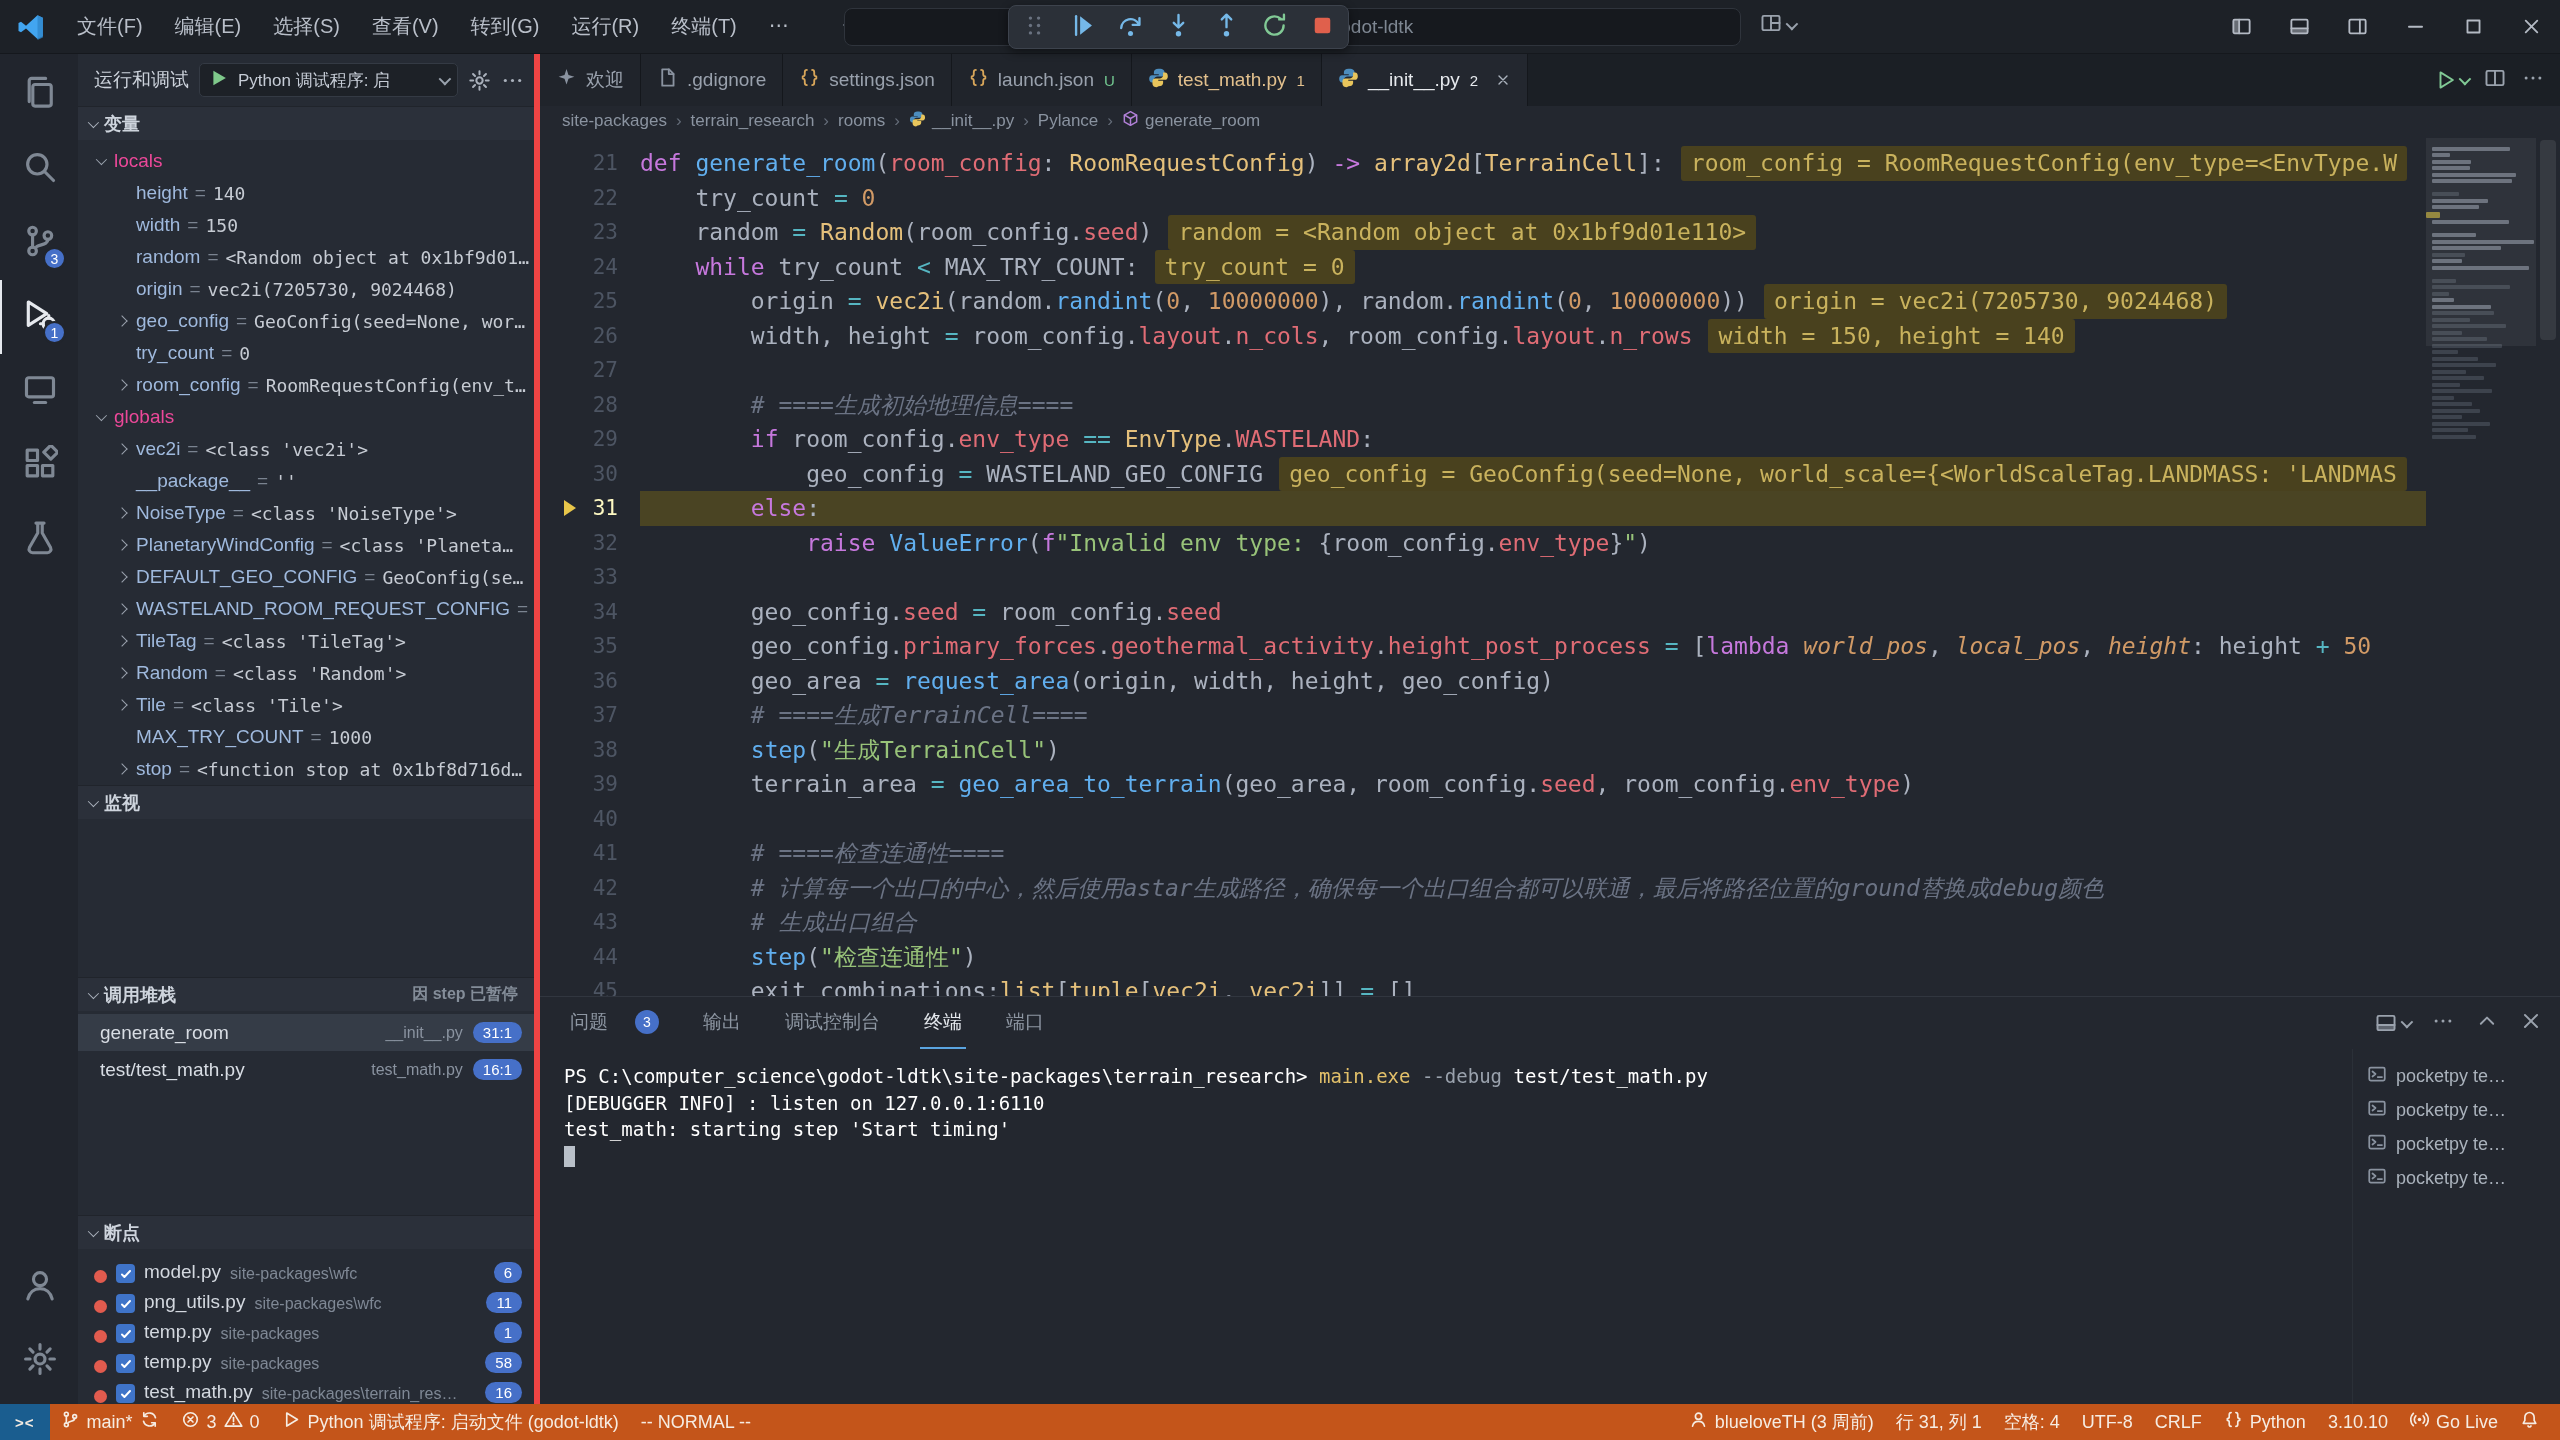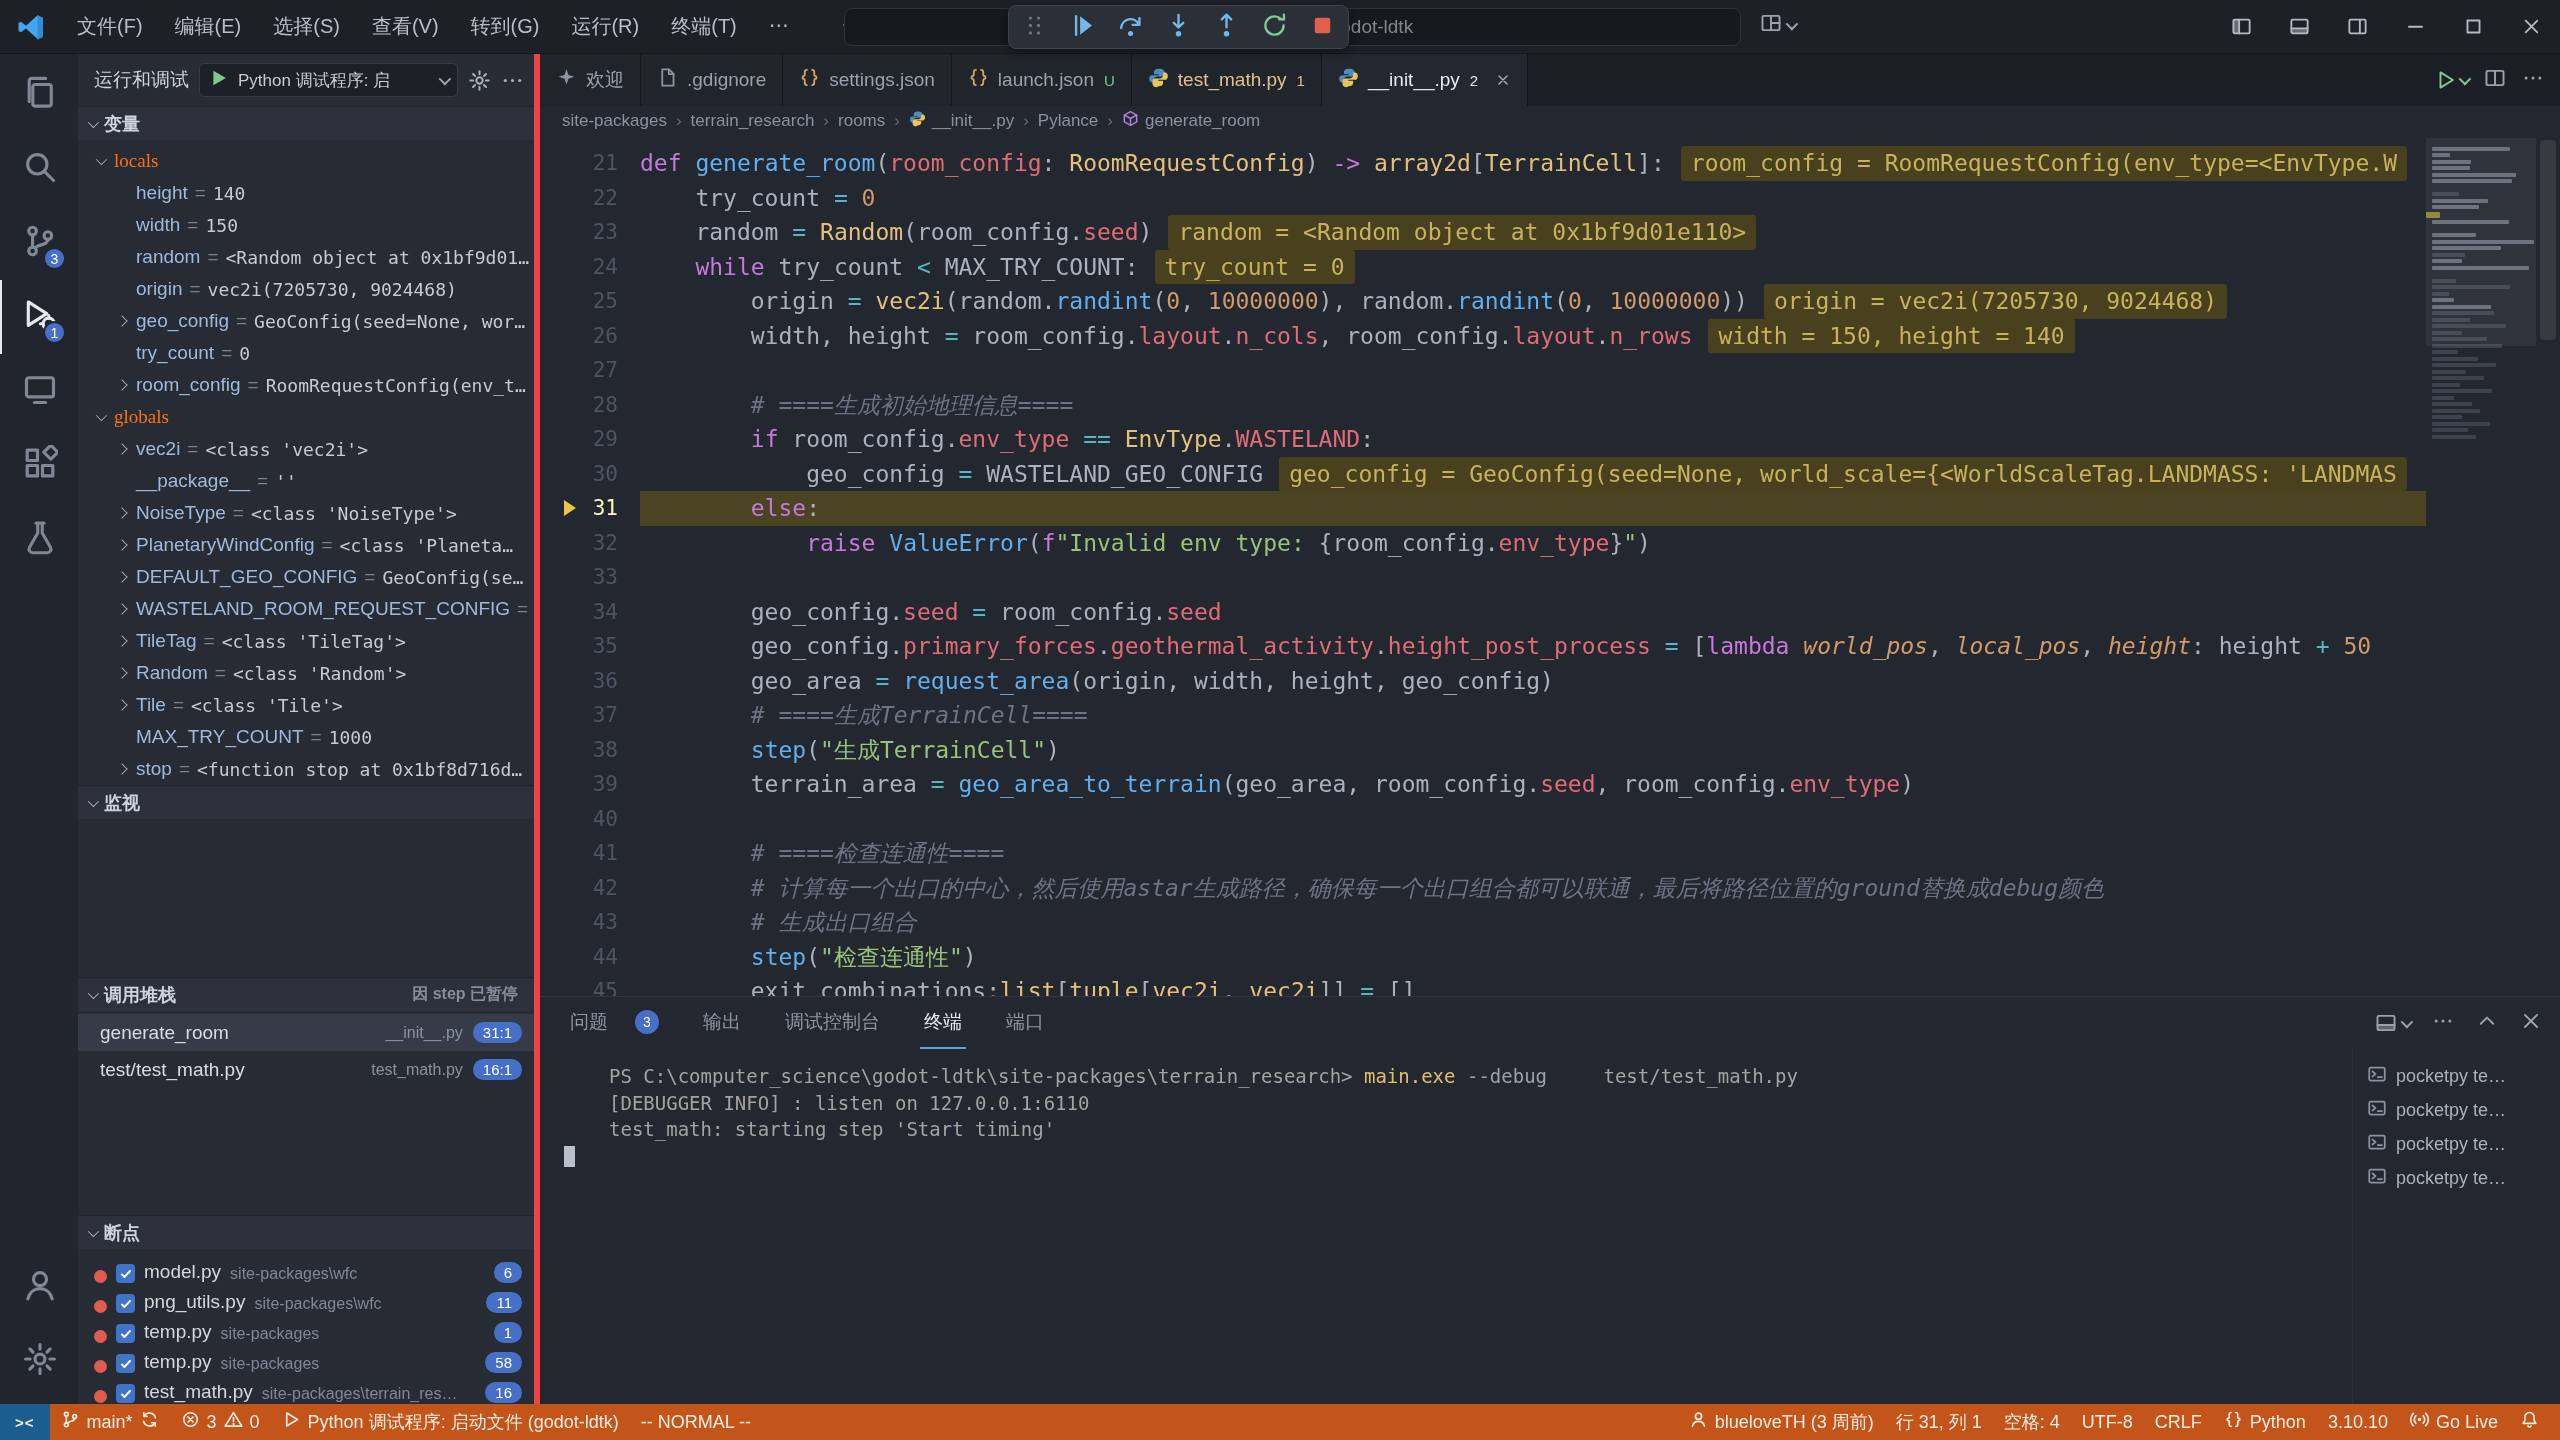--- a/index.html
+++ b/index.html
@@ -51,21 +51,21 @@
   .hdr-ico{color:#aab1bc;display:flex;}
   .hdr-ico svg{width:23px;height:23px;}
   .section-header{height:34px;flex:none;background:#2b303a;display:flex;align-items:center;padding:0 10px;gap:8px;font-size:18px;font-weight:600;color:#ced4dd;border-top:1px solid #20242b;}
   .section-header .chev{width:8px;height:8px;border-width:1.6px;color:#aab1bc;}
   .cs-status{margin-left:auto;font-weight:700;font-size:16px;color:#8items49099;color:#848d99;padding-right:6px;white-space:nowrap;}
   .vars-body{padding-top:5px;flex:none;}
   .var-row{height:32px;display:flex;align-items:center;padding-left:18px;white-space:nowrap;overflow:hidden;font-size:19px;}
   .var-row .chev{width:8px;height:8px;border-width:1.6px;color:#9aa2ad;margin-right:10px;flex:none;}
   .var-spacer{width:18px;flex:none;}
   .var-row.item{padding-left:40px;}
-  .vgroup{color:#f97316;font-family:Liberation Serif, serif;}
+  .vgroup{color:#ec4899;}
   .vname{color:#9fb9dd;}
   .veq{color:#7a8390;padding:0 7px;}
   .vval{color:#c6cbd3;font-family:"DejaVu Sans Mono",monospace;font-size:18px;overflow:hidden;text-overflow:ellipsis;}
   .watch-body{height:158px;flex:none;}
   .cs-body{height:204px;flex:none;padding-top:3px;}
   .cs-row{height:37px;display:flex;align-items:center;padding:0 12px 0 22px;font-size:19px;gap:10px;}
   .cs-row.selected{background:#353c47;}
   .cs-name{color:#d8dde4;white-space:nowrap;overflow:hidden;text-overflow:ellipsis;}
   .cs-file{margin-left:auto;color:#8a93a0;font-size:16px;white-space:nowrap;}
   .pill{background:#4670c8;color:#fff;border-radius:12px;padding:2px 10px;font-size:15px;flex:none;}
@@ -132,21 +132,21 @@
   .ptabs{display:flex;height:100%;}
   .ptab{display:flex;align-items:center;gap:27px;font-size:19px;color:#8d96a2;padding:0 4px;margin-right:36px;border-bottom:2px solid transparent;}
   .ptab.active{color:#e4e8ed;border-bottom-color:#5aa4e0;}
   .pbadge{background:#4670c8;color:#fff;border-radius:50%;min-width:24px;height:24px;font-size:14px;display:flex;align-items:center;justify-content:center;}
   .panel-actions{margin-left:auto;display:flex;gap:22px;align-items:center;color:#9aa2ad;}
   .panel-actions svg{width:22px;height:22px;}
   .panel-actions .grp{display:flex;align-items:center;gap:4px;}
   .panel-body{flex:1;display:flex;min-height:0;}
   .terminal{flex:1;padding:14px 10px 0 24px;font-family:"DejaVu Sans Mono",monospace;font-size:19px;line-height:26.5px;overflow:hidden;}
   .tline{white-space:pre;}
-  .tk-tp{color:#a3a3a3;margin-left:45px;}
+  .tk-tp{color:#ffffff;}
   .tk-ty{color:#e2c06a;}
   .tk-td{color:#9aa2ad;}
   .cursor{display:inline-block;width:11px;height:21px;background:#b9c0c9;vertical-align:text-bottom;}
   .term-list{width:208px;flex:none;padding-top:10px;display:flex;flex-direction:column;border-left:1px solid #2b3038;}
   .term-item{height:34px;display:flex;align-items:center;gap:9px;padding:0 8px 0 14px;font-size:18px;color:#aab2bc;white-space:nowrap;overflow:hidden;}
   .term-item svg{width:20px;height:20px;color:#8a93a0;flex:none;}
 
   
   .statusbar{height:36px;flex:none;background:#c4551a;display:flex;align-items:center;color:#f6ece2;font-size:18px;}
   .remote{height:100%;background:#1a5d8f;padding:0 15px;display:flex;align-items:center;font-weight:700;font-size:15px;letter-spacing:1px;}

